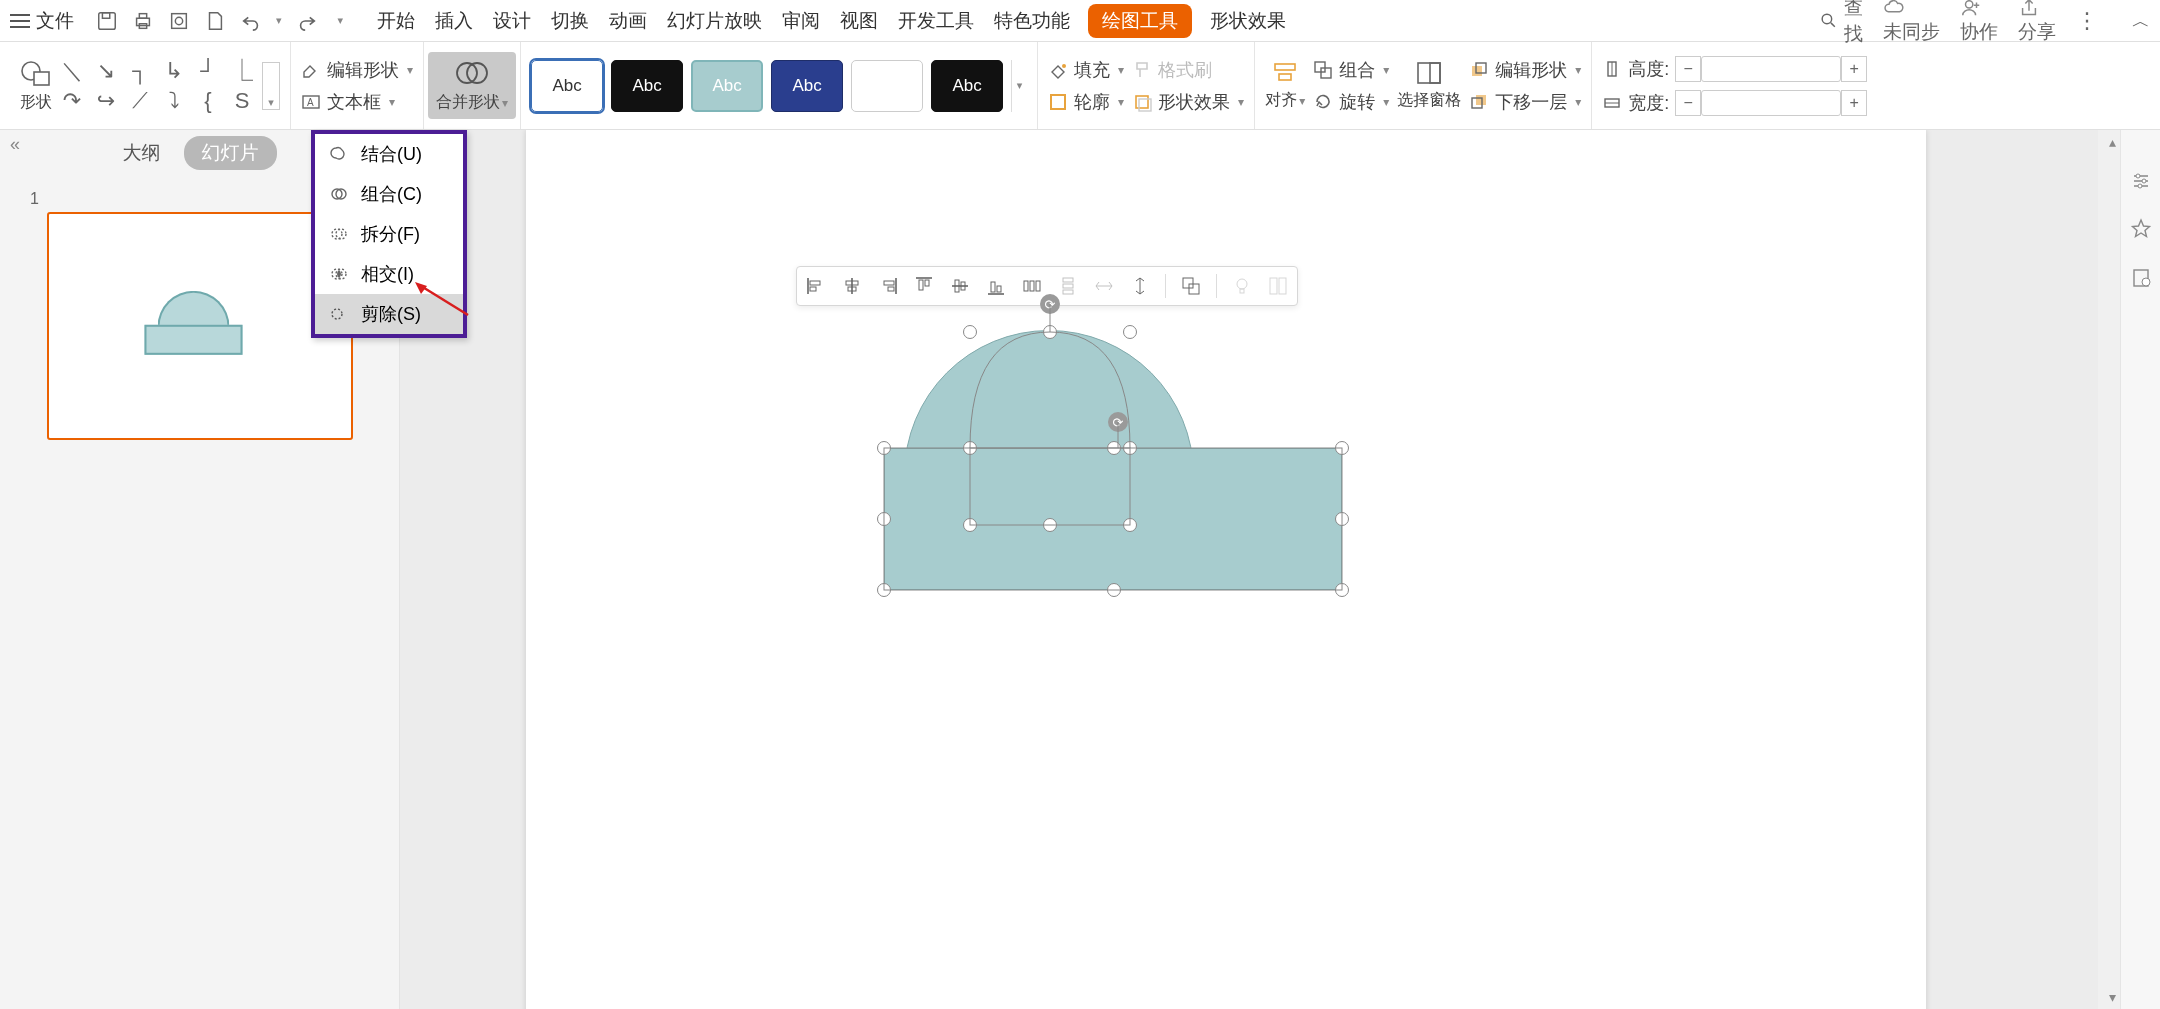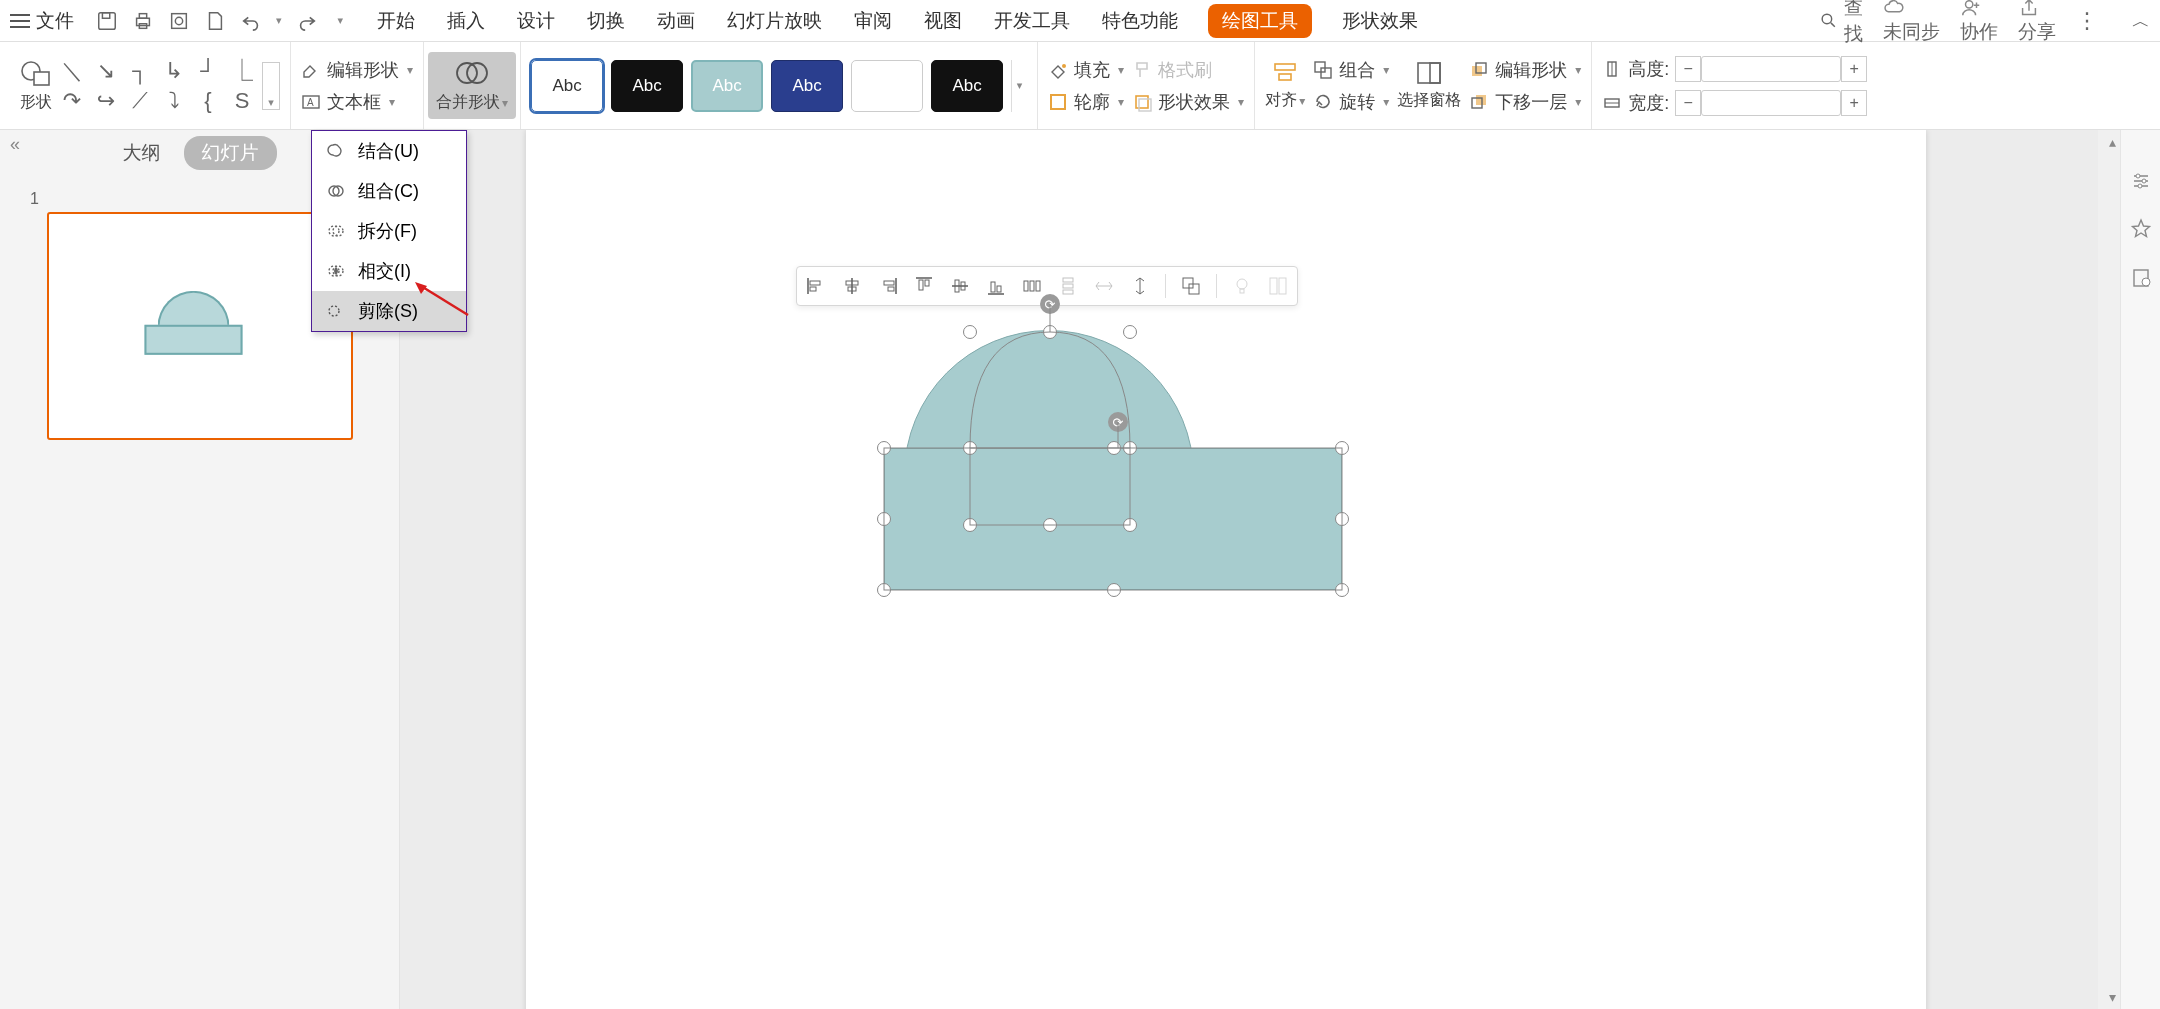--- a/index.html
+++ b/index.html
@@ -5,21 +5,21 @@
 * { margin: 0; padding: 0; box-sizing: border-box; font-family: "Microsoft YaHei", sans-serif; }
 body { background: #fff; width: 2160px; height: 1009px; overflow: hidden; position: relative; }
 
 
 .menubar { height: 42px; display: flex; align-items: center; padding: 0 10px; border-bottom: 1px solid #e0e0e0; font-size: 19px; color: #333; }
 .menubar .file-btn { display: flex; align-items: center; margin-right: 10px; }
 .menubar .file-btn .ham { width: 20px; height: 14px; border-top: 2px solid #555; border-bottom: 2px solid #555; position: relative; margin-right: 6px; }
 .menubar .file-btn .ham::before { content:""; position:absolute; top:4px; left:0; width:100%; height:2px; background:#555; }
 .menubar .qat { display:flex; align-items:center; gap:14px; margin: 0 12px; color:#666; }
 .menubar .qat .ic { width:22px; height:22px; }
-.menubar .tabs { display:flex; align-items:center; gap:28px; margin-left: 20px; }
+.menubar .tabs { display:flex; align-items:center; gap:16px; margin-left: 20px; }
 .menubar .tab { padding: 4px 2px; }
 .menubar .tab.active { background:#eb6100; color:#fff; border-radius:8px; padding:4px 14px; }
 .menubar .right { margin-left:auto; display:flex; align-items:center; gap:20px; color:#666; }
 .menubar .right .search { display:flex; align-items:center; gap:6px; }
 .menubar .chev { margin-left: 14px; }
 
 
 .ribbon { height: 88px; display:flex; align-items:stretch; border-bottom:1px solid #e0e0e0; padding: 0 10px; font-size:18px; color:#444; }
 .ribbon .group { display:flex; align-items:center; padding: 0 10px; border-right:1px solid #e5e5e5; gap:8px; }
 .ribbon .group:last-child { border-right:none; }
@@ -75,21 +75,21 @@
 .shape-rect { position:absolute; left:358px; top:318px; width:458px; height:142px; background:#a7ccce; border:1.5px solid #7fa9ab; }
 .handle { position:absolute; width:14px; height:14px; background:#fff; border:1.5px solid #888; border-radius:50%; transform:translate(-50%,-50%); }
 .rot { position:absolute; width:20px; height:20px; background:#9a9a9a; border-radius:50%; transform:translate(-50%,-50%); color:#fff; font-size:13px; display:flex; align-items:center; justify-content:center; }
 
 
 .minibar { position:absolute; left:270px; top:136px; background:#fff; border:1px solid #d7d7d7; border-radius:4px; height:40px; display:flex; align-items:center; padding:0 8px; gap:14px; box-shadow:0 2px 6px rgba(0,0,0,.08); }
 .minibar .mi { width:22px; height:22px; color:#666; }
 .minibar .sep { width:1px; height:24px; background:#ddd; }
 
 
-.dropdown { position:absolute; left:311px; top:130px; width:156px; background:#fff; border:1px solid #4c1d95; box-shadow:2px 3px 6px rgba(0,0,0,.18); font-size:18px; z-index:50; }
+.dropdown { position:absolute; left:311px; top:130px; width:156px; background:#fff; border:4px solid #4c1d95; box-shadow:2px 3px 6px rgba(0,0,0,.18); font-size:18px; z-index:50; }
 .dropdown .item { display:flex; align-items:center; gap:12px; padding:8px 14px; }
 .dropdown .item.hover { background:#d9d9d9; }
 .dropdown .ic2 { width:20px; height:20px; }
 
 
 .redarrow { position:absolute; left:413px; top:280px; z-index:60; }
 
 svg { display:block; }
 </style>
 </head>

